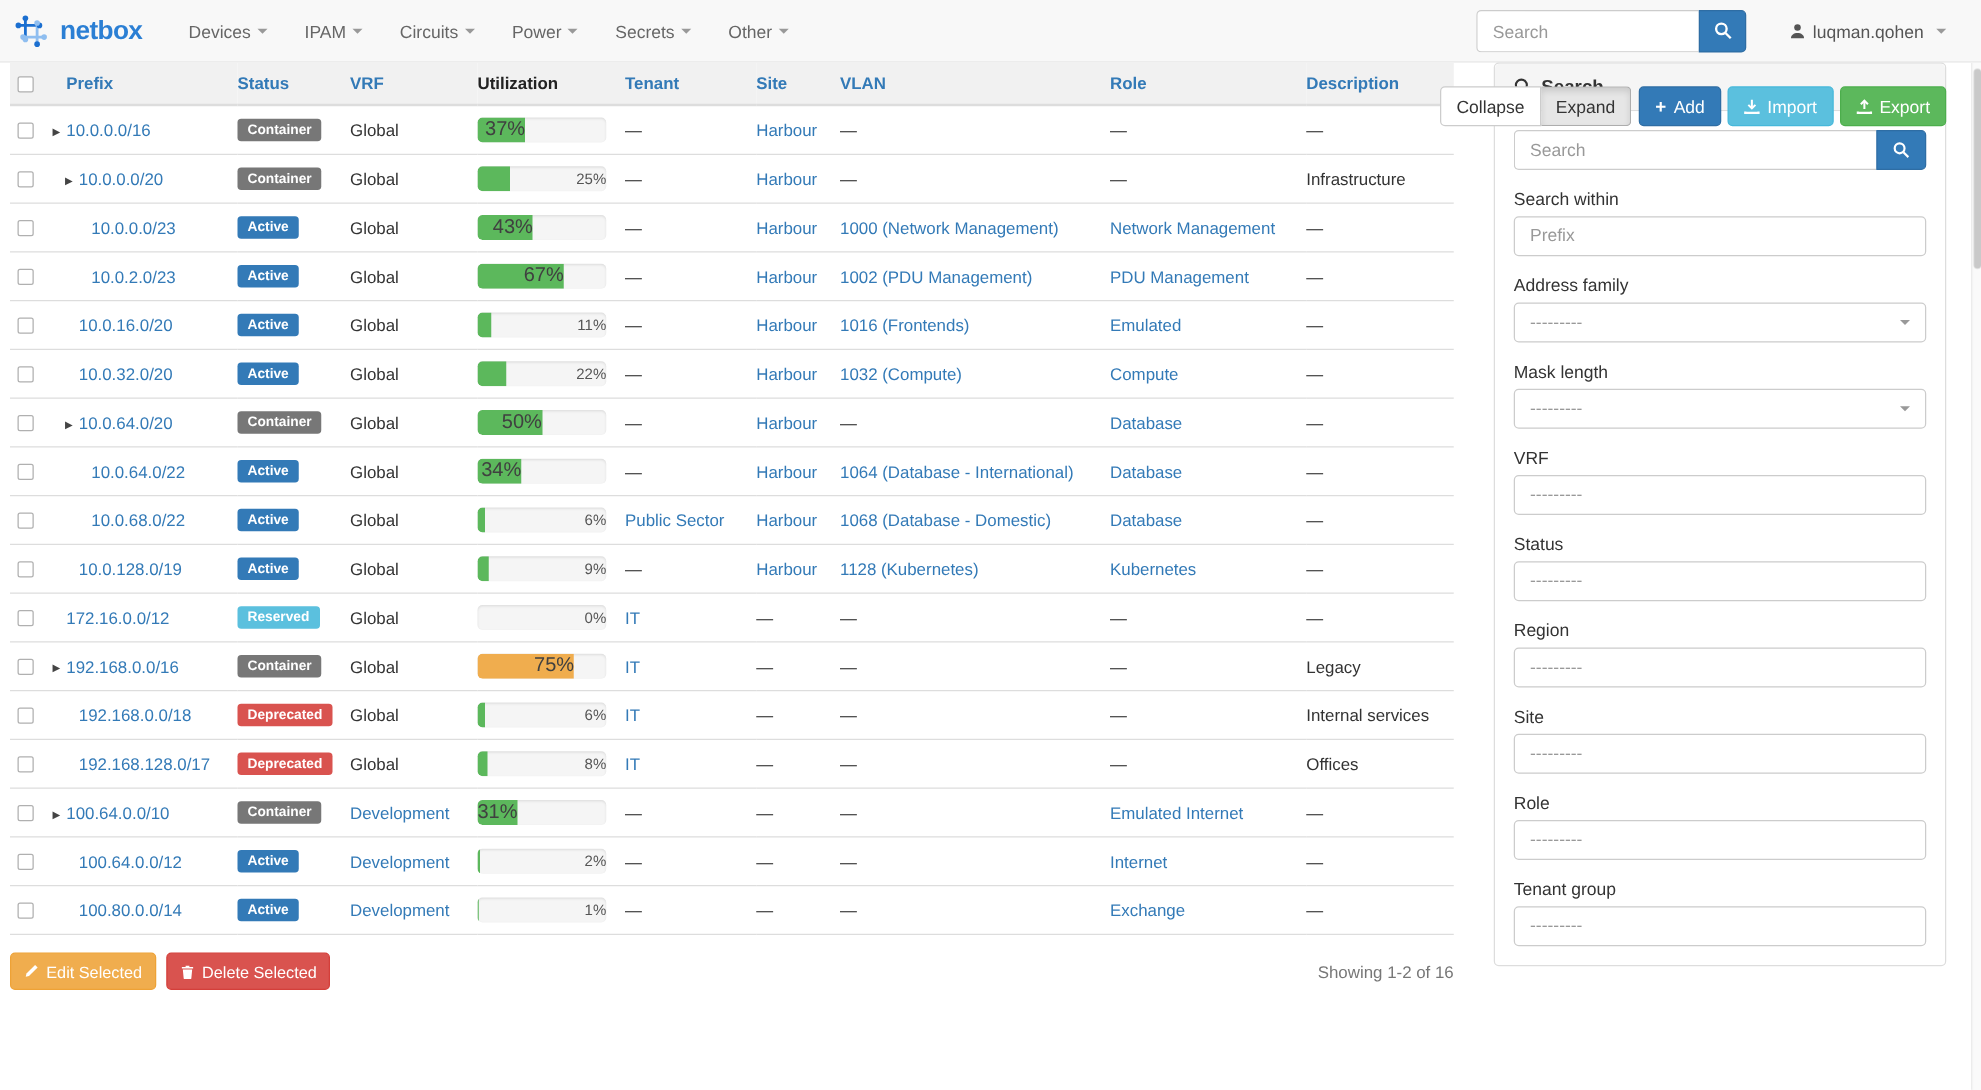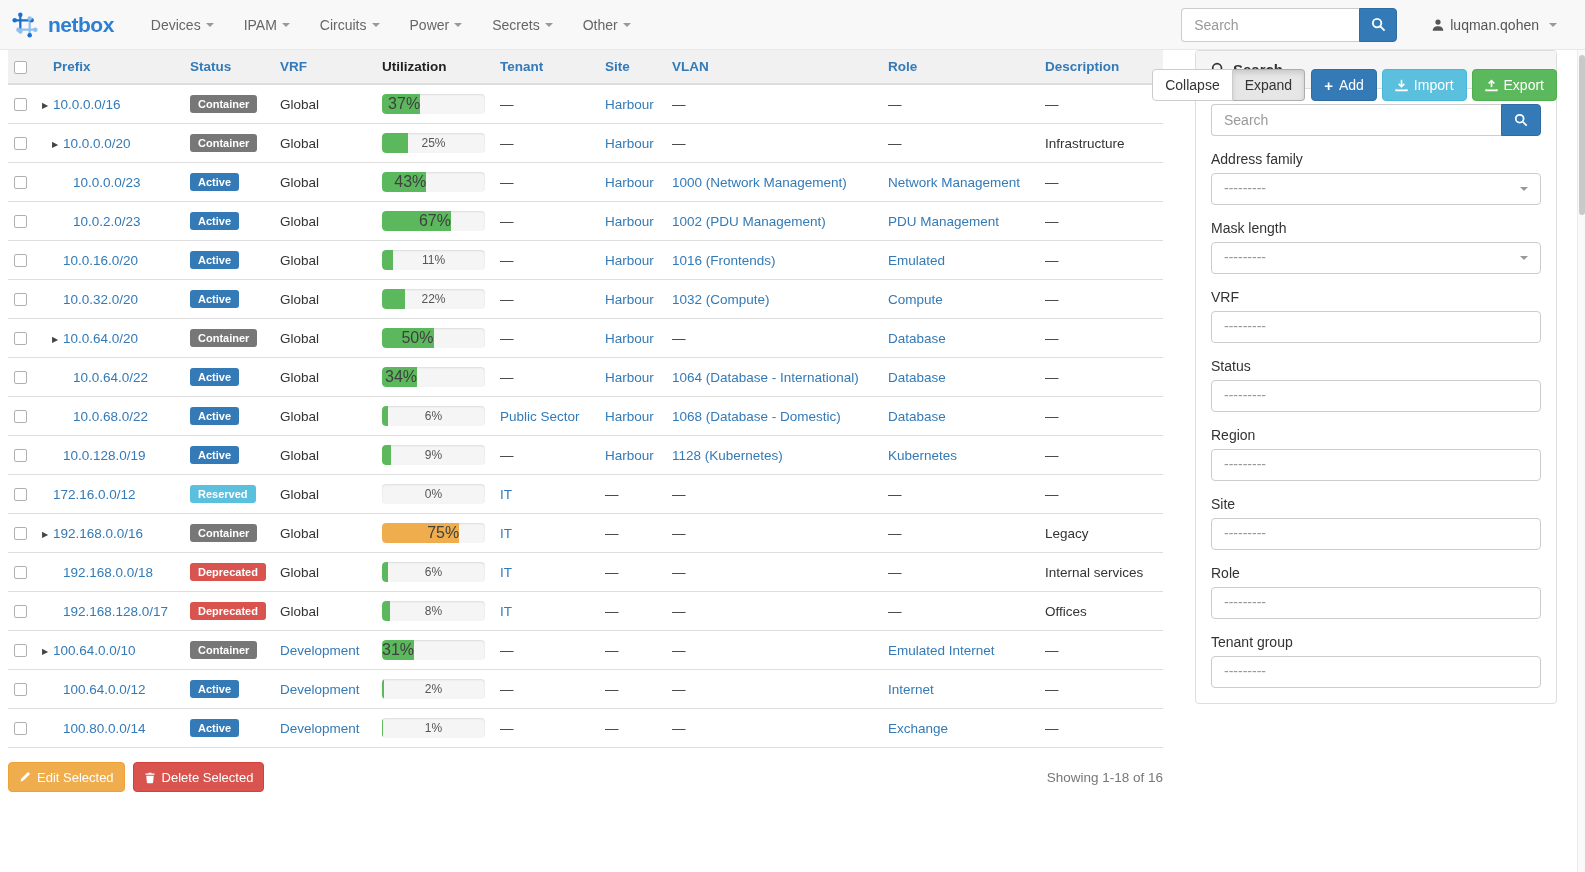--- a/index.html
+++ b/index.html
@@ -63,21 +63,21 @@
   input[type="checkbox"] { appearance: none; -webkit-appearance: none; width: 13px; height: 13px;
     border: 1px solid #b0b0b0; border-radius: 2px; background: #fff; cursor: pointer; vertical-align: middle; }
   .tree-caret { display: inline-block; width: 11px; font-size: 8px; color: #444; vertical-align: 1px; }
   .tree-caret.hidden { visibility: hidden; }
   .badge { display: inline-block; font-size: 11px; font-weight: 700; color: #fff;
     padding: 3px 8px; border-radius: 3px; line-height: 1.1; }
   .util-bar { position: relative; width: 103px; height: 20px; background: #f5f5f5; border-radius: 4px;
     overflow: hidden; box-shadow: inset 0 1px 2px rgba(0,0,0,.1); }
   .util-fill { height: 100%; border-radius: 4px 0 0 4px; color: #404040; font-size: 16px;
     line-height: 20px; text-align: right; }
-  .util-label-out { position: absolute; left: 0; right: 0; top: 0; text-align: center;
+  .util-label-out { position: absolute; left: 0; right: 0; top: 0; text-align: right;
     color: #555; font-size: 12px; line-height: 20px; }
   .table-footer { display: flex; align-items: center; justify-content: space-between; padding: 14px 0; }
   .bulk-buttons { display: flex; gap: 8px; }
   .btn-sm { height: 30px; font-size: 13px; padding: 0 10px; }
   .showing { color: #777; font-size: 13.5px; }
 
   
   .panel-header { background: #f5f5f5; border-bottom: 1px solid #ddd; border-radius: 4px 4px 0 0;
     padding: 10px 15px; font-weight: 700; font-size: 15px; color: #333; display: flex; align-items: center; gap: 7px; }
   .panel-body { padding: 15px; }
@@ -544,21 +544,21 @@
           <button class="btn btn-danger btn-sm">
             <span>
               <svg width="12" height="13" viewBox="0 0 16 16" fill="#fff">
                 <path d="M6 1.5h4v1.2h4v1.6H2V2.7h4z"></path>
                 <path d="M3 5.5h10l-0.9 9.3a1 1 0 0 1-1 0.9H4.9a1 1 0 0 1-1-0.9z"></path>
               </svg>
             </span>
             <span>Delete Selected</span>
           </button>
         </div>
-        <div class="showing">Showing 1-18 of 16</div>
+        <div class="showing">Showing 1-2 of 16</div>
       </div>
     </div>
 
     <aside class="filter-panel">
       <div class="panel-header">
         <span>
           <svg width="15" height="15" viewBox="0 0 16 16" fill="none" stroke="#333" stroke-width="1.8">
             <circle cx="6.5" cy="6.5" r="4.7"></circle>
               <line x1="10.2" y1="10.2" x2="14.5" y2="14.5"></line>
           </svg>
@@ -572,20 +572,24 @@
             <span>
               <svg width="14" height="14" viewBox="0 0 16 16" fill="none" stroke="#fff" stroke-width="2">
                 <circle cx="6.5" cy="6.5" r="4.5"></circle>
                   <line x1="10" y1="10" x2="14.5" y2="14.5"></line>
               </svg>
             </span>
           </button>
         </div>
         <div id="filter-fields">
             <div class="field">
+              <label>Search within</label>
+              <div class="control"><span>Prefix</span></div>
+            </div>
+            <div class="field">
               <label>Address family</label>
               <div class="control"><span>---------</span><b class="caret select-caret"></b></div>
             </div>
             <div class="field">
               <label>Mask length</label>
               <div class="control"><span>---------</span><b class="caret select-caret"></b></div>
             </div>
             <div class="field">
               <label>VRF</label>
               <div class="control"><span>---------</span></div>

